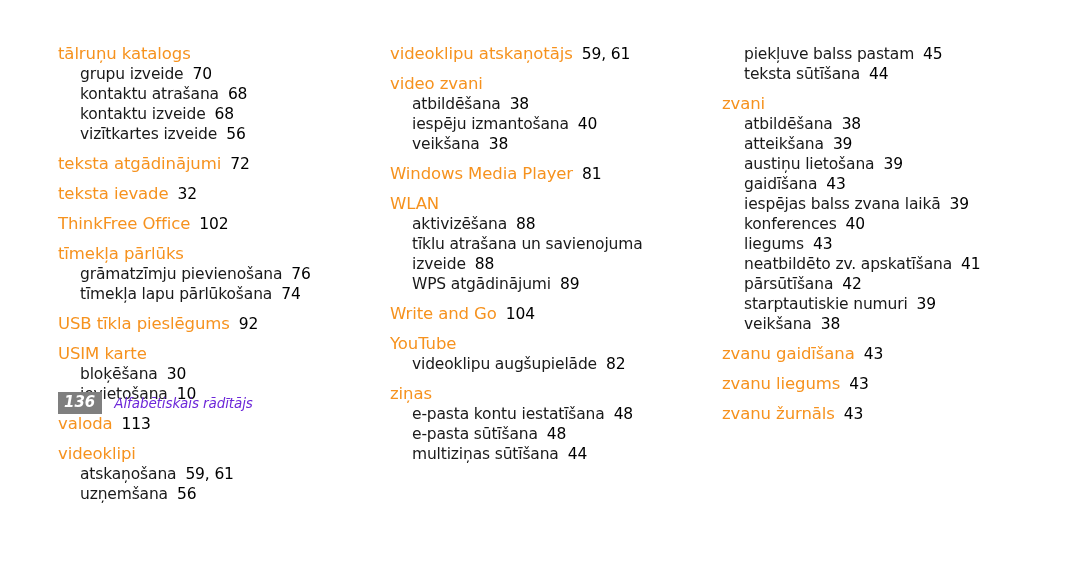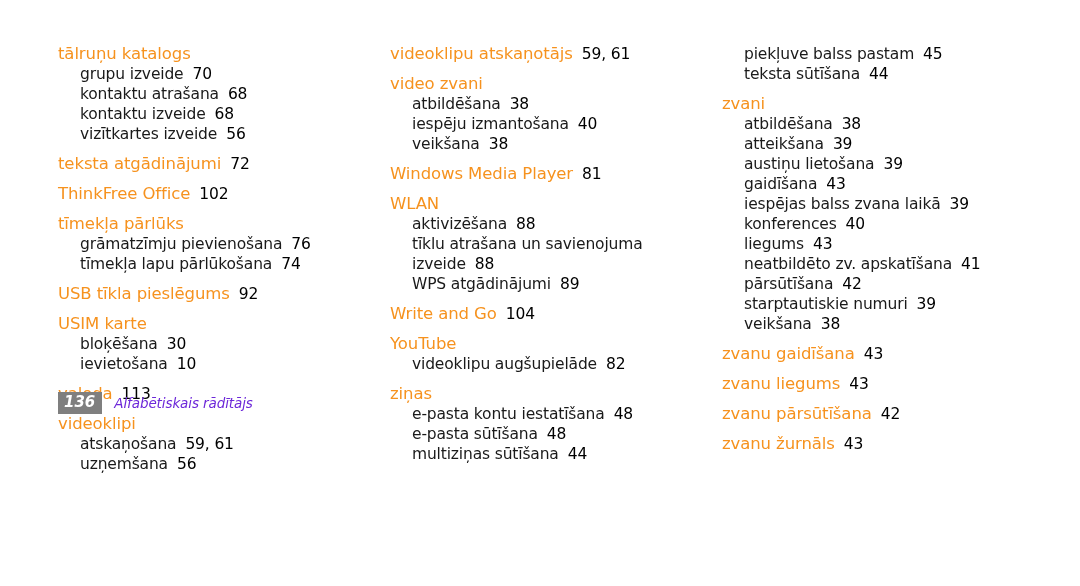--- a/index.html
+++ b/index.html
@@ -102,20 +102,21 @@
 <div class="page">
 
   <div class="columns">
     <div class="column">
         <div class="entry head"><span>tālruņu katalogs</span></div>
         <div class="entry sub"><span>grupu izveide</span><span class="gap"></span><span class="pg">70</span></div>
         <div class="entry sub"><span>kontaktu atrašana</span><span class="gap"></span><span class="pg">68</span></div>
         <div class="entry sub"><span>kontaktu izveide</span><span class="gap"></span><span class="pg">68</span></div>
         <div class="entry sub"><span>vizītkartes izveide</span><span class="gap"></span><span class="pg">56</span></div>
         <div class="entry head"><span>teksta atgādinājumi</span><span class="gap"></span><span class="pg">72</span></div>
+        <div class="entry head"><span>teksta ievade</span><span class="gap"></span><span class="pg">32</span></div>
         <div class="entry head"><span>ThinkFree Office</span><span class="gap"></span><span class="pg">102</span></div>
         <div class="entry head"><span>tīmekļa pārlūks</span></div>
         <div class="entry sub"><span>grāmatzīmju pievienošana</span><span class="gap"></span><span class="pg">76</span></div>
         <div class="entry sub"><span>tīmekļa lapu pārlūkošana</span><span class="gap"></span><span class="pg">74</span></div>
         <div class="entry head"><span>USB tīkla pieslēgums</span><span class="gap"></span><span class="pg">92</span></div>
         <div class="entry head"><span>USIM karte</span></div>
         <div class="entry sub"><span>bloķēšana</span><span class="gap"></span><span class="pg">30</span></div>
         <div class="entry sub"><span>ievietošana</span><span class="gap"></span><span class="pg">10</span></div>
         <div class="entry head"><span>valoda</span><span class="gap"></span><span class="pg">113</span></div>
         <div class="entry head"><span>videoklipi</span></div>
@@ -151,21 +152,20 @@
         <div class="entry sub"><span>gaidīšana</span><span class="gap"></span><span class="pg">43</span></div>
         <div class="entry sub"><span>iespējas balss zvana laikā</span><span class="gap"></span><span class="pg">39</span></div>
         <div class="entry sub"><span>konferences</span><span class="gap"></span><span class="pg">40</span></div>
         <div class="entry sub"><span>liegums</span><span class="gap"></span><span class="pg">43</span></div>
         <div class="entry sub"><span>neatbildēto zv. apskatīšana</span><span class="gap"></span><span class="pg">41</span></div>
         <div class="entry sub"><span>pārsūtīšana</span><span class="gap"></span><span class="pg">42</span></div>
         <div class="entry sub"><span>starptautiskie numuri</span><span class="gap"></span><span class="pg">39</span></div>
         <div class="entry sub"><span>veikšana</span><span class="gap"></span><span class="pg">38</span></div>
         <div class="entry head"><span>zvanu gaidīšana</span><span class="gap"></span><span class="pg">43</span></div>
         <div class="entry head"><span>zvanu liegums</span><span class="gap"></span><span class="pg">43</span></div>
-        <div class="entry head"><span>zvanu pārsūtīšana</span><span class="gap"></span><span class="pg">42</span></div>
         <div class="entry head"><span>zvanu žurnāls</span><span class="gap"></span><span class="pg">43</span></div>
       </div>
   </div>
 
   <div class="footer">
     <span class="folio-box">136</span>
     <span class="folio-label">Alfabētiskais rādītājs</span>
   </div>
 
 </div>

